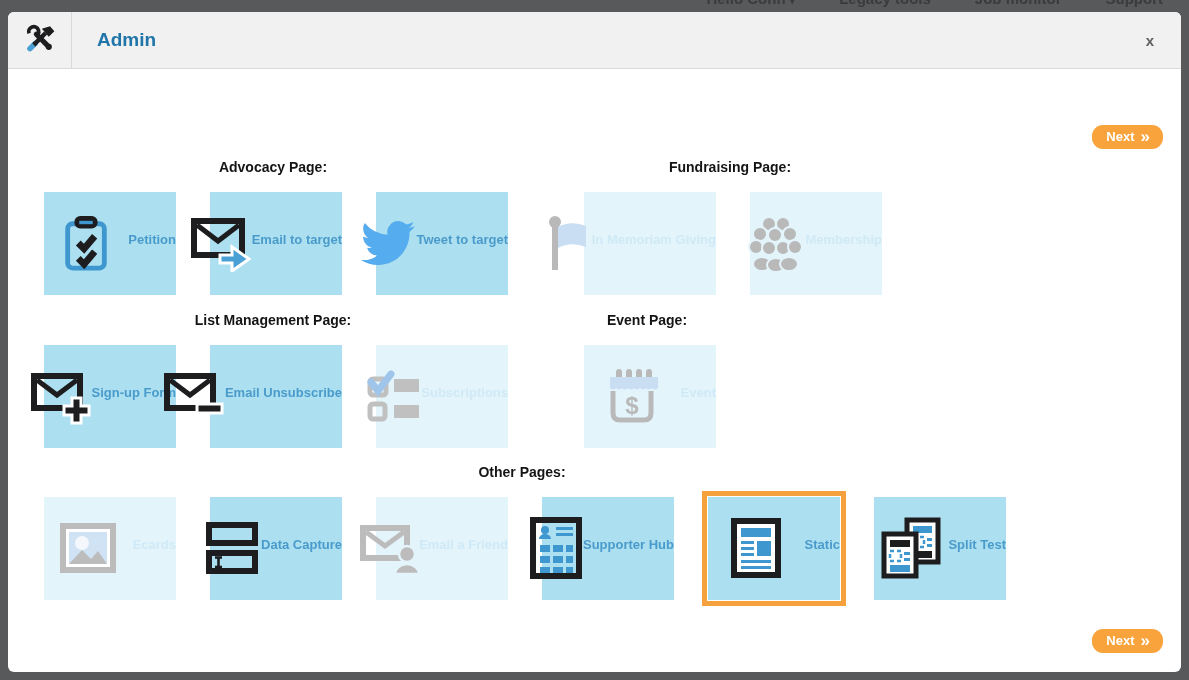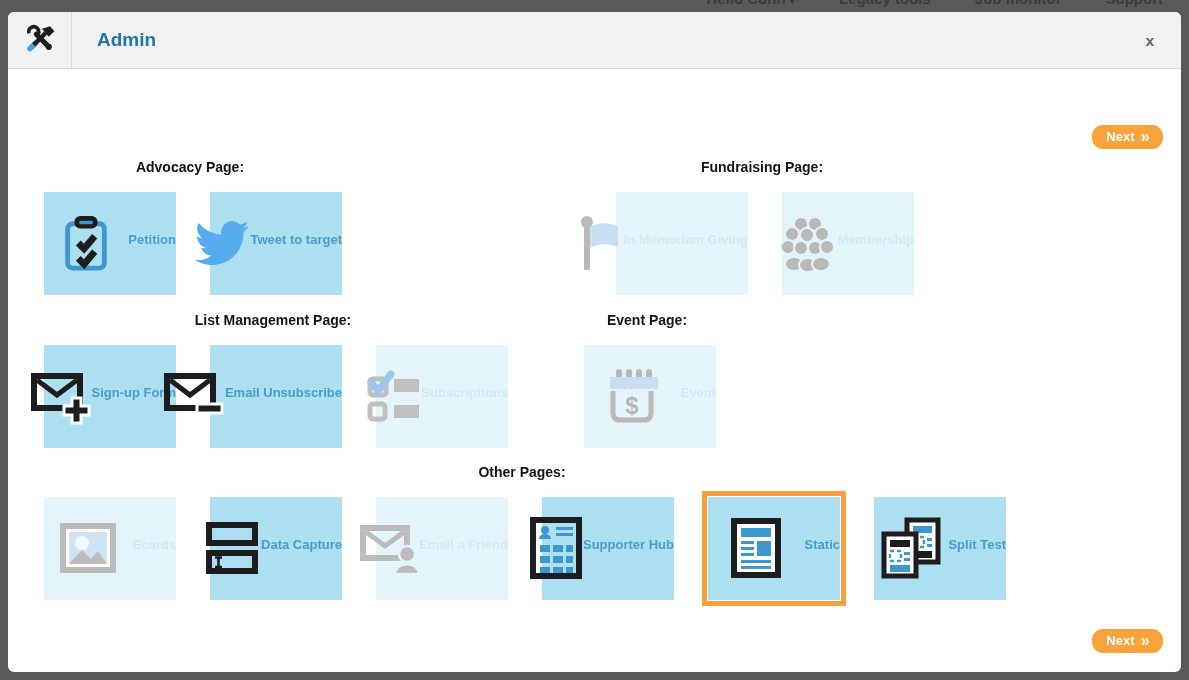--- a/index.html
+++ b/index.html
@@ -93,30 +93,40 @@
                   <rect x="16" y="2" width="24" height="13" rx="6" fill="#1d1d1f"></rect>
                   <rect x="21" y="7" width="14" height="3.5" fill="#3f97cf"></rect>
                   <path d="M20 30 l6 6 l11 -13" stroke="#1d1d1f" stroke-width="7" fill="none"></path>
                   <path d="M20 46 l6 6 l11 -13" stroke="#1d1d1f" stroke-width="7" fill="none"></path>
                 </svg>
               </span>
             <span class="tile-label">Petition</span>
           </div>
           <div class="tile" data-state="active">
             <span class="tile-icon">
+                <svg width="62" height="58" viewBox="0 0 62 58">
+                  <rect x="4" y="7" width="48" height="34" fill="none" stroke="#1d1d1f" stroke-width="6"></rect>
+                  <path d="M7 11 L28 27 L49 11" fill="none" stroke="#1d1d1f" stroke-width="5"></path>
+                  <path d="M30 41 h12 v-8 l17 12 -17 12 v-8 h-12 z" fill="#4a9fd4" stroke="#fff" stroke-width="3"></path>
+                </svg>
+              </span>
+            <span class="tile-label">Email to target</span>
+          </div>
+          <div class="tile" data-state="active">
+            <span class="tile-icon">
                 <svg width="58" height="54" viewBox="0 0 24 24">
                   <path d="M23.95 4.57a10 10 0 01-2.82.77 4.96 4.96 0 002.16-2.72c-.95.56-2 .96-3.13 1.18a4.92 4.92 0 00-8.38 4.48A13.94 13.94 0 011.64 3.16a4.82 4.82 0 00-.67 2.48c0 1.71.87 3.21 2.19 4.1a4.9 4.9 0 01-2.23-.62v.06c0 2.39 1.7 4.38 3.95 4.83a5 5 0 01-2.21.08 4.94 4.94 0 004.6 3.42A9.87 9.87 0 011.17 19.6c-.39 0-.78-.02-1.17-.07a13.99 13.99 0 007.56 2.21c9.05 0 14-7.5 14-13.99v-.63a10 10 0 002.39-2.55z" fill="#55acee"></path>
                 </svg>
               </span>
             <span class="tile-label">Tweet to target</span>
           </div>
         </div>
       </div>
 
-      <div class="section" style="left:602px;top:90px">
+      <div class="section" style="left:570px;top:90px">
         <div class="section-heading">Fundraising Page:</div>
         <div class="tiles-row">
           <div class="tile" data-state="disabled">
             <span class="tile-icon">
                 <svg width="52" height="58" viewBox="0 0 52 58">
                   <circle cx="15" cy="8" r="6" fill="#b9b9b9"></circle>
                   <rect x="12" y="8" width="6" height="48" fill="#b9b9b9"></rect>
                   <path d="M18 13 q13 -7 28 -1 l0 21 q-15 -6 -28 1 z" fill="#c9def2"></path>
                 </svg>
               </span>

